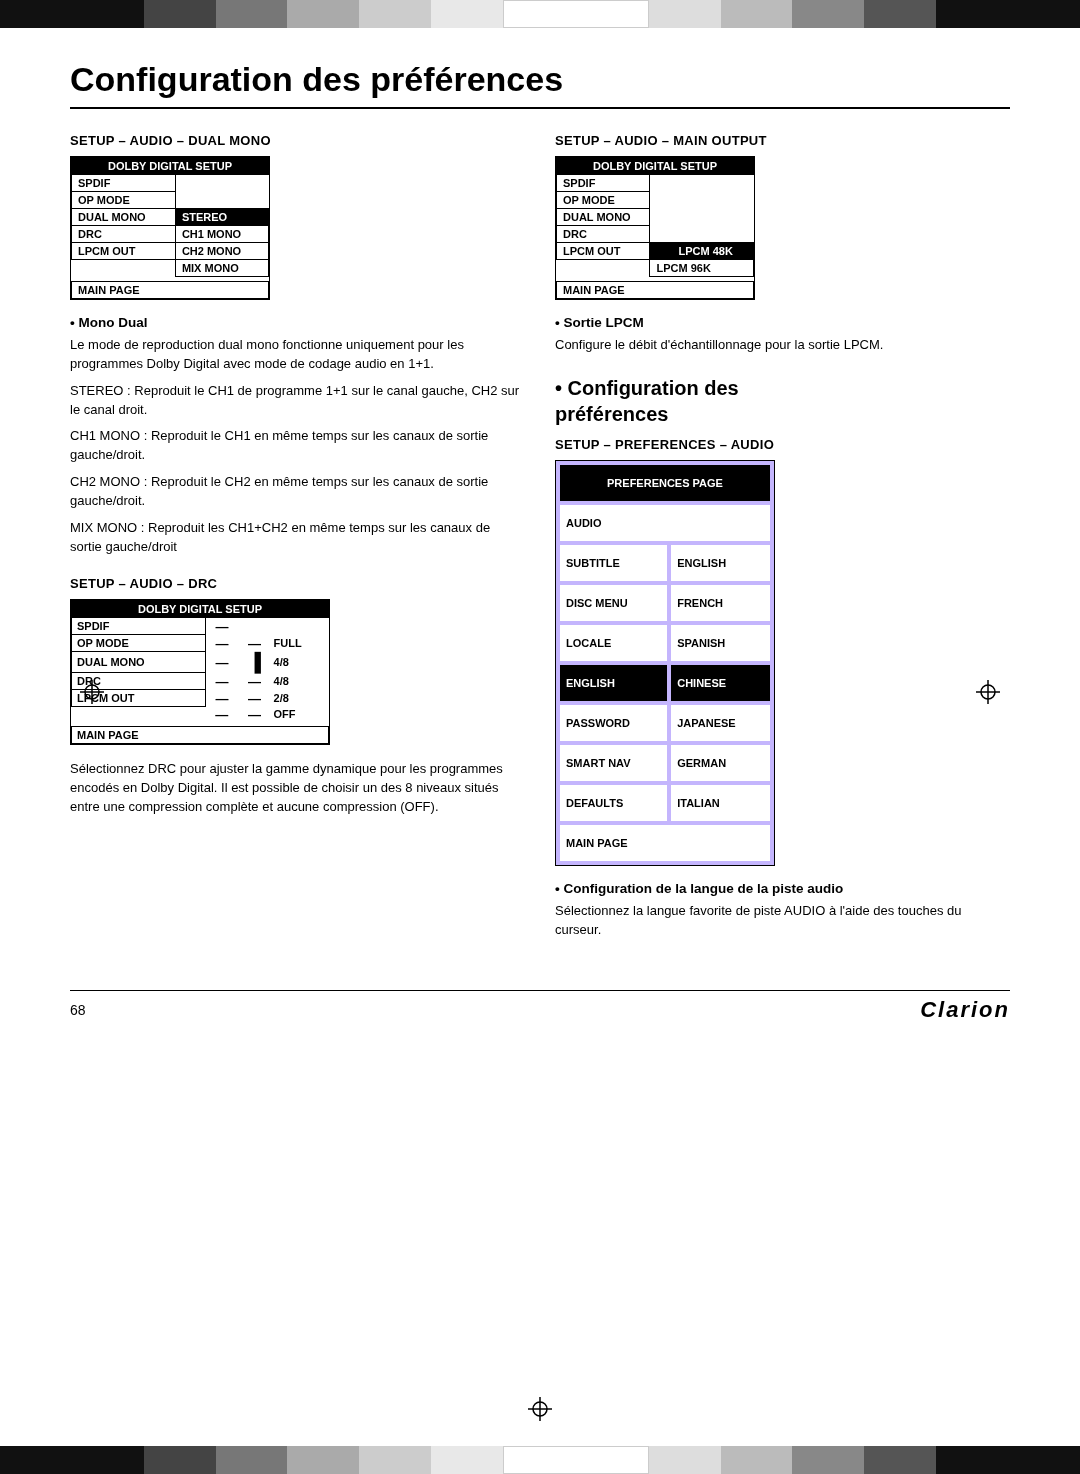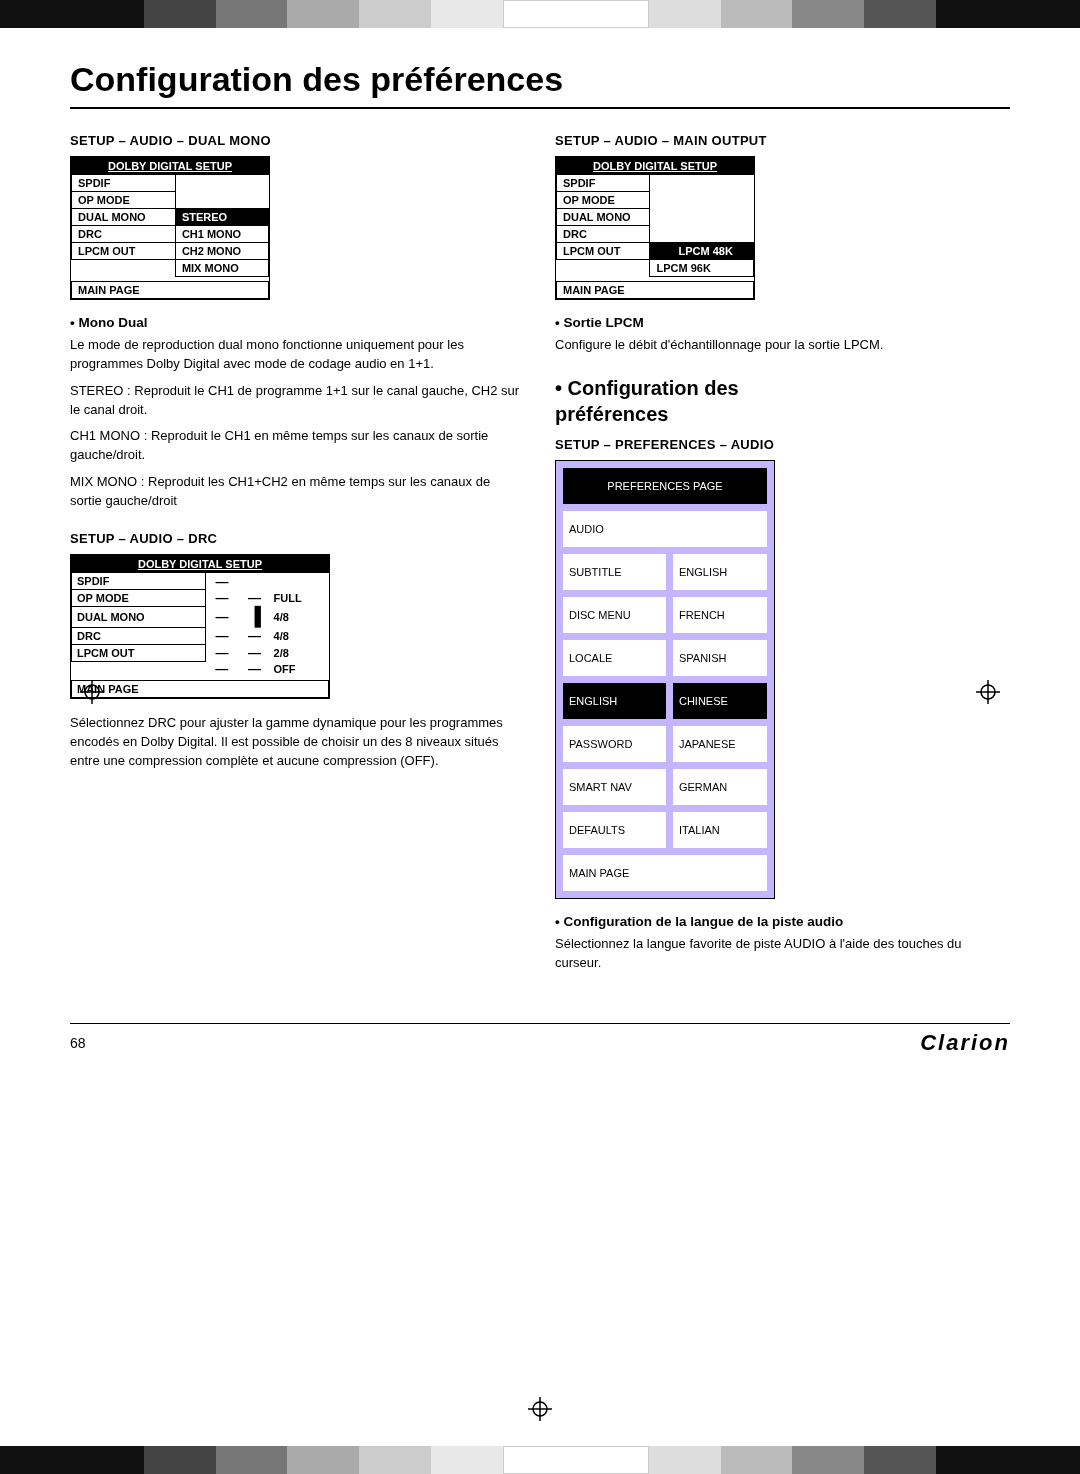--- a/index.html
+++ b/index.html
@@ -83,21 +83,20 @@
       font-size: 11px;
       font-weight: bold;
       white-space: nowrap;
     }
 
     .menu-box .header-row td {
       background: #000;
       color: #fff;
       text-align: center;
       font-weight: bold;
-      text-decoration: underline;
     }
 
     .menu-box td.empty {
       border: none;
       background: transparent;
     }
 
     .bullet-title {
       font-weight: bold;
       margin-bottom: 6px;
@@ -179,24 +178,24 @@
       margin-bottom: 12px;
       min-width: 220px;
     }
 
     .pref-table {
       border-collapse: collapse;
       width: 100%;
     }
 
     .pref-table td {
-      border: 7px solid #c4b5fd;
+      border: 4px solid #c4b5fd;
       padding: 12px 6px;
       font-size: 11px;
-      font-weight: normal;
+      font-weight: bold;
       white-space: nowrap;
     }
 
     .pref-table .header-row td {
       background: #000;
       color: #fff;
       text-align: center;
     }
 
     .pref-table .highlight td {
@@ -270,20 +269,21 @@
                 <td colspan="2">MAIN PAGE</td>
               </tr>
         </tbody>
           </table>
       </div>
 
       <div class="bullet-title">Mono Dual</div>
       <p class="body-text">Le mode de reproduction dual mono fonctionne uniquement pour les programmes Dolby Digital avec mode de codage audio en 1+1.</p>
       <p class="body-text">STEREO : Reproduit le CH1 de programme 1+1 sur le canal gauche, CH2 sur le canal droit.</p>
       <p class="body-text">CH1 MONO : Reproduit le CH1 en même temps sur les canaux de sortie gauche/droit.</p>
+      <p class="body-text">CH2 MONO : Reproduit le CH2 en même temps sur les canaux de sortie gauche/droit.</p>
       <p class="body-text">MIX MONO : Reproduit les CH1+CH2 en même temps sur les canaux de sortie gauche/droit</p>
     </div>
 
     <div class="setup-section">
       <div class="section-title">SETUP – AUDIO – DRC</div>
 
       <div class="menu-box" style="min-width:260px;">
         <table class="drc-table">
           <tbody>
               <tr class="header-row">

